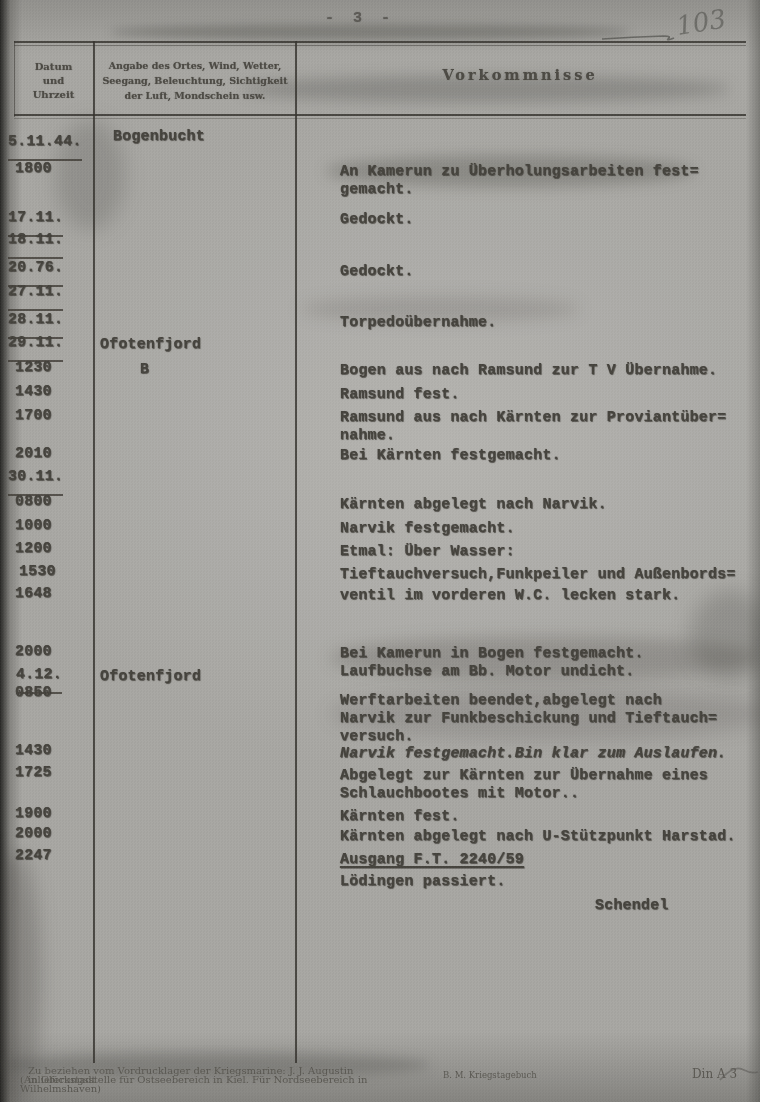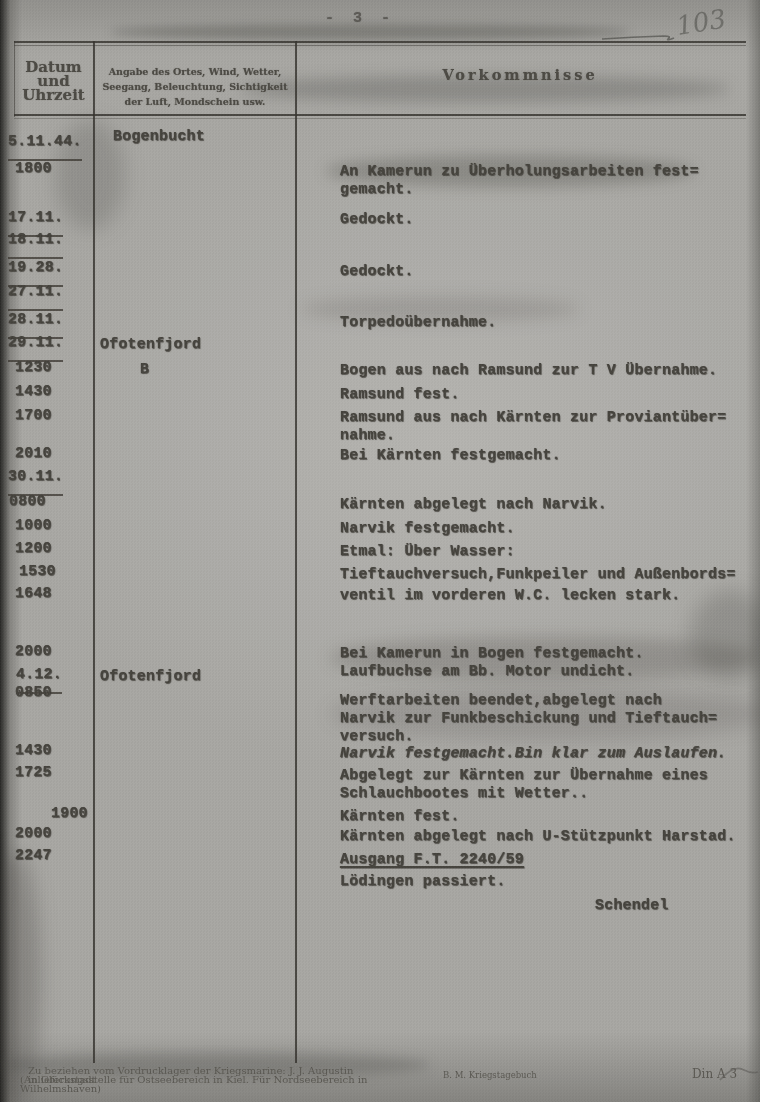--- a/index.html
+++ b/index.html
@@ -87,56 +87,56 @@
   </svg>
 
   <div class="hline" style="left:14px;top:41px;width:732px;height:2px;"></div>
   <div class="hline" style="left:14px;top:45px;width:732px;height:1px;opacity:.55;"></div>
   <div class="hline" style="left:14px;top:114px;width:732px;height:2px;"></div>
   <div class="hline" style="left:14px;top:118px;width:732px;height:1px;opacity:.35;"></div>
   <div class="vline" style="left:14px;top:41px;width:1px;height:76px;opacity:.6;"></div>
   <div class="vline" style="left:93px;top:41px;width:1.5px;height:1022px;"></div>
   <div class="vline" style="left:295px;top:41px;width:1.5px;height:1022px;"></div>
 
-  <div class="fr" style="left:14px;top:60px;width:79px;font-size:15px;line-height:14px;">Datum
+  <div class="fr" style="left:14px;top:60px;width:79px;font-size:10px;line-height:14px;">Datum
 und
 Uhrzeit</div>
-  <div class="fr" style="left:96px;top:64px;width:198px;font-size:9.5px;line-height:15px;">Angabe des Ortes, Wind, Wetter,
+  <div class="fr" style="left:96px;top:58px;width:198px;font-size:9.5px;line-height:15px;">Angabe des Ortes, Wind, Wetter,
 Seegang, Beleuchtung, Sichtigkeit
 der Luft, Mondschein usw.</div>
   <div class="fr" style="left:300px;top:66px;width:440px;font-size:14.5px;letter-spacing:3px;">Vorkommnisse</div>
 
   <div id="rows">
       <div class="tw date" style="top: 133px; left: 8px;">5.11.44.</div>
       <div class="tw" style="top: 128px; left: 100px; margin-left: 13px;">Bogenbucht</div>
       <div class="tw" style="top: 160px; left: 15px;">1800</div>
       <div class="tw" style="top: 163px; left: 340px; width: 412px;">An Kamerun zu Überholungsarbeiten fest=
 gemacht.</div>
       <div class="tw date" style="top: 209px; left: 8px;">17.11.</div>
       <div class="tw" style="top: 211px; left: 340px; width: 412px;">Gedockt.</div>
       <div class="tw date" style="top: 231px; left: 8px;">18.11.</div>
-      <div class="tw date" style="top: 259px; left: 8px;">19.28.</div>
+      <div class="tw date" style="top: 259px; left: 8px;">20.76.</div>
       <div class="tw" style="top: 263px; left: 340px; width: 412px;">Gedockt.</div>
       <div class="tw date" style="top: 283px; left: 8px;">27.11.</div>
       <div class="tw date" style="top: 311px; left: 8px;">28.11.</div>
       <div class="tw" style="top: 314px; left: 340px; width: 412px;">Torpedoübernahme.</div>
       <div class="tw date" style="top: 334px; left: 8px;">29.11.</div>
       <div class="tw" style="top: 336px; left: 100px;">Ofotenfjord</div>
       <div class="tw" style="top: 359px; left: 15px;">1230</div>
       <div class="tw" style="top: 361px; left: 140px;">B</div>
       <div class="tw" style="top: 362px; left: 340px; width: 412px;">Bogen aus nach Ramsund zur T V Übernahme.</div>
       <div class="tw" style="top: 383px; left: 15px;">1430</div>
       <div class="tw" style="top: 386px; left: 340px; width: 412px;">Ramsund fest.</div>
       <div class="tw" style="top: 407px; left: 15px;">1700</div>
       <div class="tw" style="top: 409px; left: 340px; width: 412px;">Ramsund aus nach Kärnten zur Proviantüber=
 nahme.</div>
       <div class="tw" style="top: 445px; left: 15px;">2010</div>
       <div class="tw" style="top: 447px; left: 340px; width: 412px;">Bei Kärnten festgemacht.</div>
       <div class="tw date" style="top: 468px; left: 8px;">30.11.</div>
-      <div class="tw" style="top: 493px; left: 9px; text-align: center;">0800</div>
+      <div class="tw" style="top: 493px; left: 15px; text-align: center;">0800</div>
       <div class="tw" style="top: 496px; left: 340px; width: 412px;">Kärnten abgelegt nach Narvik.</div>
       <div class="tw" style="top: 517px; left: 15px;">1000</div>
       <div class="tw" style="top: 520px; left: 340px; width: 412px;">Narvik festgemacht.</div>
       <div class="tw" style="top: 540px; left: 15px;">1200</div>
       <div class="tw" style="top: 543px; left: 340px; width: 412px;">Etmal: Über Wasser:</div>
       <div class="tw" style="top: 563px; left: 19px;">1530</div>
       <div class="tw" style="top: 566px; left: 340px; width: 412px;">Tieftauchversuch,Funkpeiler und Außenbords=</div>
       <div class="tw" style="top: 585px; left: 15px;">1648</div>
       <div class="tw" style="top: 587px; left: 340px; width: 412px;">ventil im vorderen W.C. lecken stark.</div>
       <div class="tw" style="top: 643px; left: 15px;">2000</div>
@@ -145,22 +145,22 @@
       <div class="tw date" style="top: 666px; left: 16px; text-align: center;">4.12.</div>
       <div class="tw" style="top: 668px; left: 100px;">Ofotenfjord</div>
       <div class="tw" style="top: 684px; left: 15px;">0850</div>
       <div class="tw" style="top: 692px; left: 340px; width: 412px;">Werftarbeiten beendet,abgelegt nach
 Narvik zur Funkbeschickung und Tieftauch=
 versuch.</div>
       <div class="tw" style="top: 742px; left: 15px;">1430</div>
       <div class="tw" style="top: 745px; left: 340px; width: 412px; font-style: italic;">Narvik festgemacht.Bin klar zum Auslaufen.</div>
       <div class="tw" style="top: 764px; left: 15px;">1725</div>
       <div class="tw" style="top: 767px; left: 340px; width: 412px;">Abgelegt zur Kärnten zur Übernahme eines
-Schlauchbootes mit Wetter..</div>
-      <div class="tw" style="top: 805px; left: 15px; margin-left: 36px;">1900</div>
+Schlauchbootes mit Motor..</div>
+      <div class="tw" style="top: 805px; left: 15px;">1900</div>
       <div class="tw" style="top: 808px; left: 340px; width: 412px;">Kärnten fest.</div>
       <div class="tw" style="top: 825px; left: 15px;">2000</div>
       <div class="tw" style="top: 828px; left: 340px; width: 412px;">Kärnten abgelegt nach U-Stützpunkt Harstad.</div>
       <div class="tw" style="top: 847px; left: 15px;">2247</div>
       <div class="tw ev-u" style="top: 851px; left: 340px; width: 412px;">Ausgang F.T. 2240/59</div>
       <div class="tw" style="top: 873px; left: 340px; width: 412px;">Lödingen passiert.</div>
     </div>
 
   <div class="tw" id="signature">Schendel</div>
 

